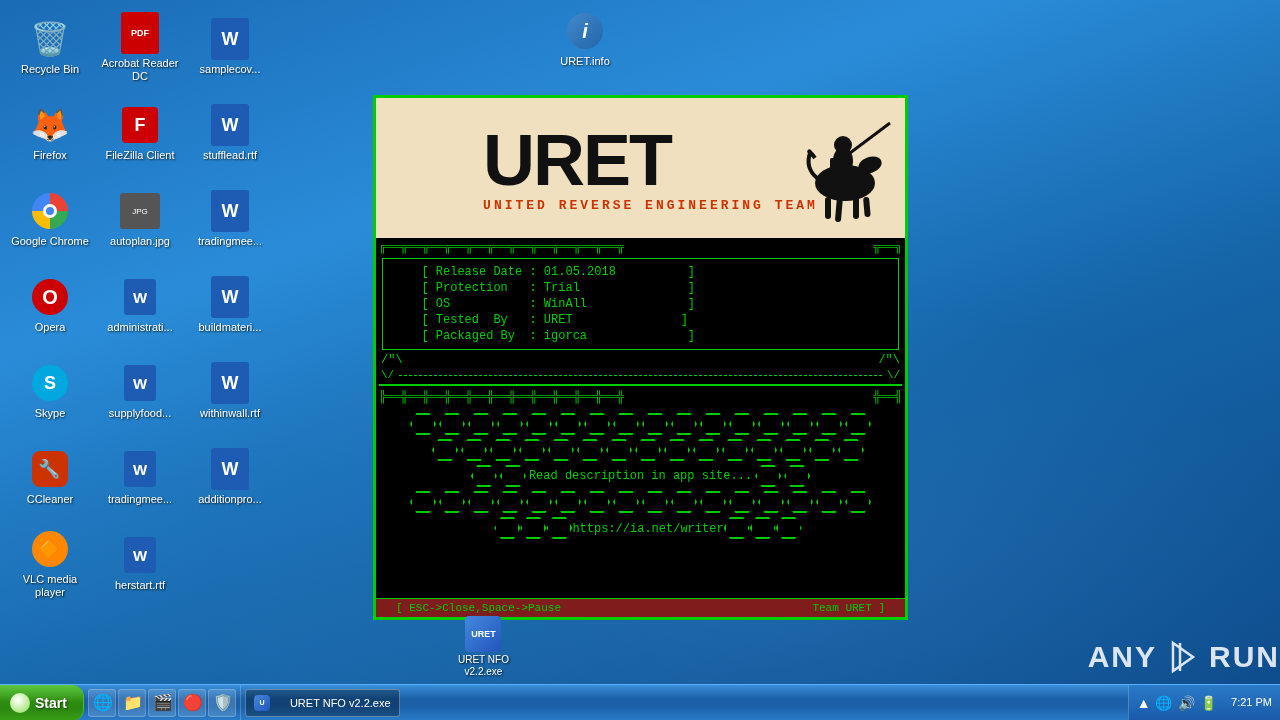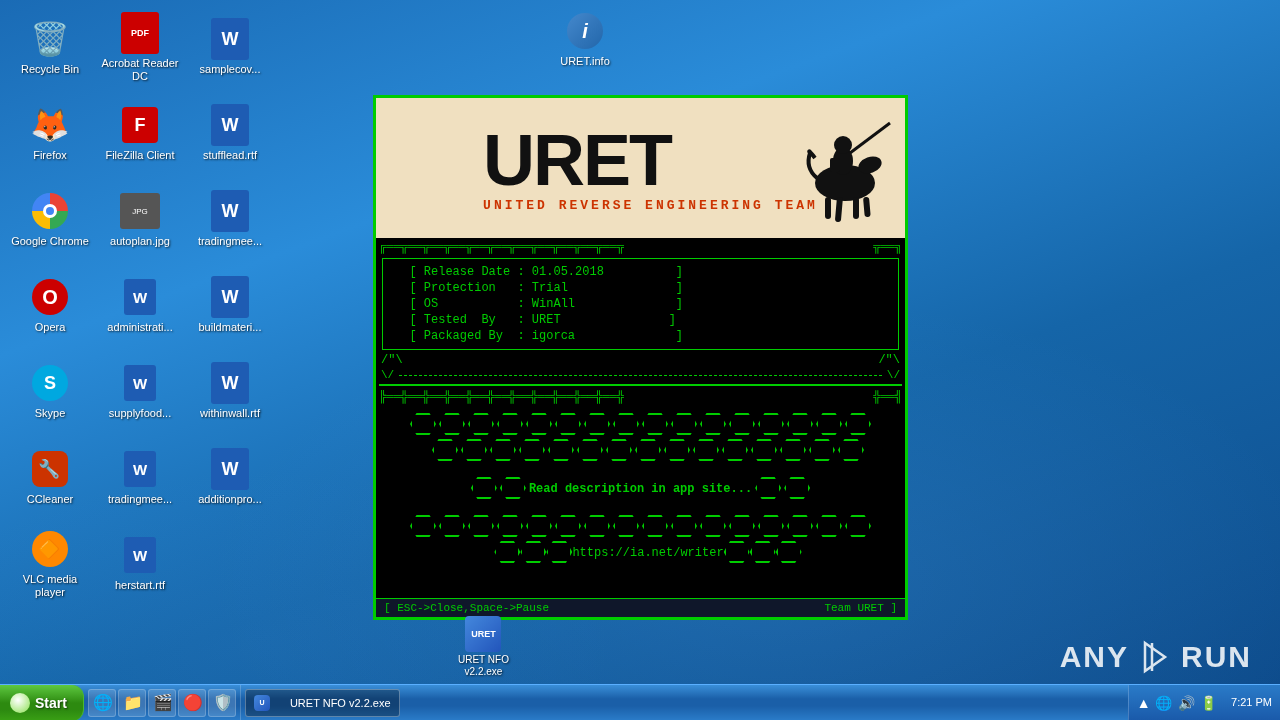--- a/index.html
+++ b/index.html
@@ -163,25 +163,25 @@
       font-family: 'Courier New', monospace;
       font-size: 12px;
       text-align: center;
       margin: 5px 0;
     }
 
     .nfo-status-bar {
       border-top: 1px solid #00cc00;
       display: flex;
       justify-content: space-between;
-      padding: 3px 8px;
+      padding: 3px 20px;
       color: #00cc00;
       font-family: 'Courier New', monospace;
       font-size: 11px;
-      background: #0f172a;
+      background: #7f1d1d;
     }
 
     
     .taskbar {
       position: absolute;
       bottom: 0;
       left: 0;
       right: 0;
       height: 36px;
       background: linear-gradient(180deg, #3a8fd9 0%, #1a5fa8 40%, #1a5fa8 60%, #2a7bc8 100%);
@@ -270,21 +270,21 @@
       border-radius: 3px;
       padding: 0 8px;
       gap: 20px;
       cursor: pointer;
     }
 
     
     .anyrun-watermark {
       position: absolute;
       bottom: 45px;
-      right: 28px;
+      right: 0;
       display: flex;
       align-items: center;
       gap: 8px;
       opacity: 0.85;
     }
 
     .anyrun-play {
       width: 36px;
       height: 36px;
       display: flex;
@@ -576,21 +576,21 @@
     </div>
   </div>
 
   <div class="nfo-content">
 
     <div style="display:flex; justify-content:space-between; padding:2px 3px; color:#00cc00; font-family:'Courier New',monospace; font-size:12px;">
       <span>╔══╦══╦══╦══╦══╦══╦══╦══╦══╦══╦══╦</span>
       <span>╦══╗</span>
     </div>
 
-    <div style="border:1px solid #00cc00; margin:2px 6px; padding:4px 12px; position:relative;">
+    <div style="border:1px solid #00cc00; margin:2px 6px; padding:4px 24px; position:relative;">
       <div class="nfo-line">  [ Release Date : 01.05.2018          ]</div>
       <div class="nfo-line">  [ Protection   : Trial               ]</div>
       <div class="nfo-line">  [ OS           : WinAll              ]</div>
       <div class="nfo-line">  [ Tested  By   : URET               ]</div>
       <div class="nfo-line">  [ Packaged By  : igorca              ]</div>
     </div>
 
     <div style="display:flex; justify-content:space-between; padding:1px 5px; color:#00cc00; font-family:'Courier New',monospace; font-size:12px;">
       <span>/"\</span>
       <span>/"\</span>
@@ -638,21 +638,21 @@
         <div class="hex"></div>
         <div class="hex"></div>
         <div class="hex"></div>
         <div class="hex"></div>
         <div class="hex"></div>
         <div class="hex"></div>
         <div class="hex"></div>
         <div class="hex"></div>
       </div>
 
-      <div style="display:flex; gap:3px; margin:14px 0; align-items:flex-end;font-weight:bold;">
+      <div style="display:flex; gap:3px; margin:2px 0; align-items:center;">
         <div class="hex"></div>
         <div class="hex"></div>
         <div style="flex:1; text-align:center;">
           <div class="release-desc-text">Read description in app site...</div>
         </div>
         <div class="hex"></div>
         <div class="hex"></div>
       </div>
 
       <div style="display:flex; gap:3px; margin:2px 0;">

